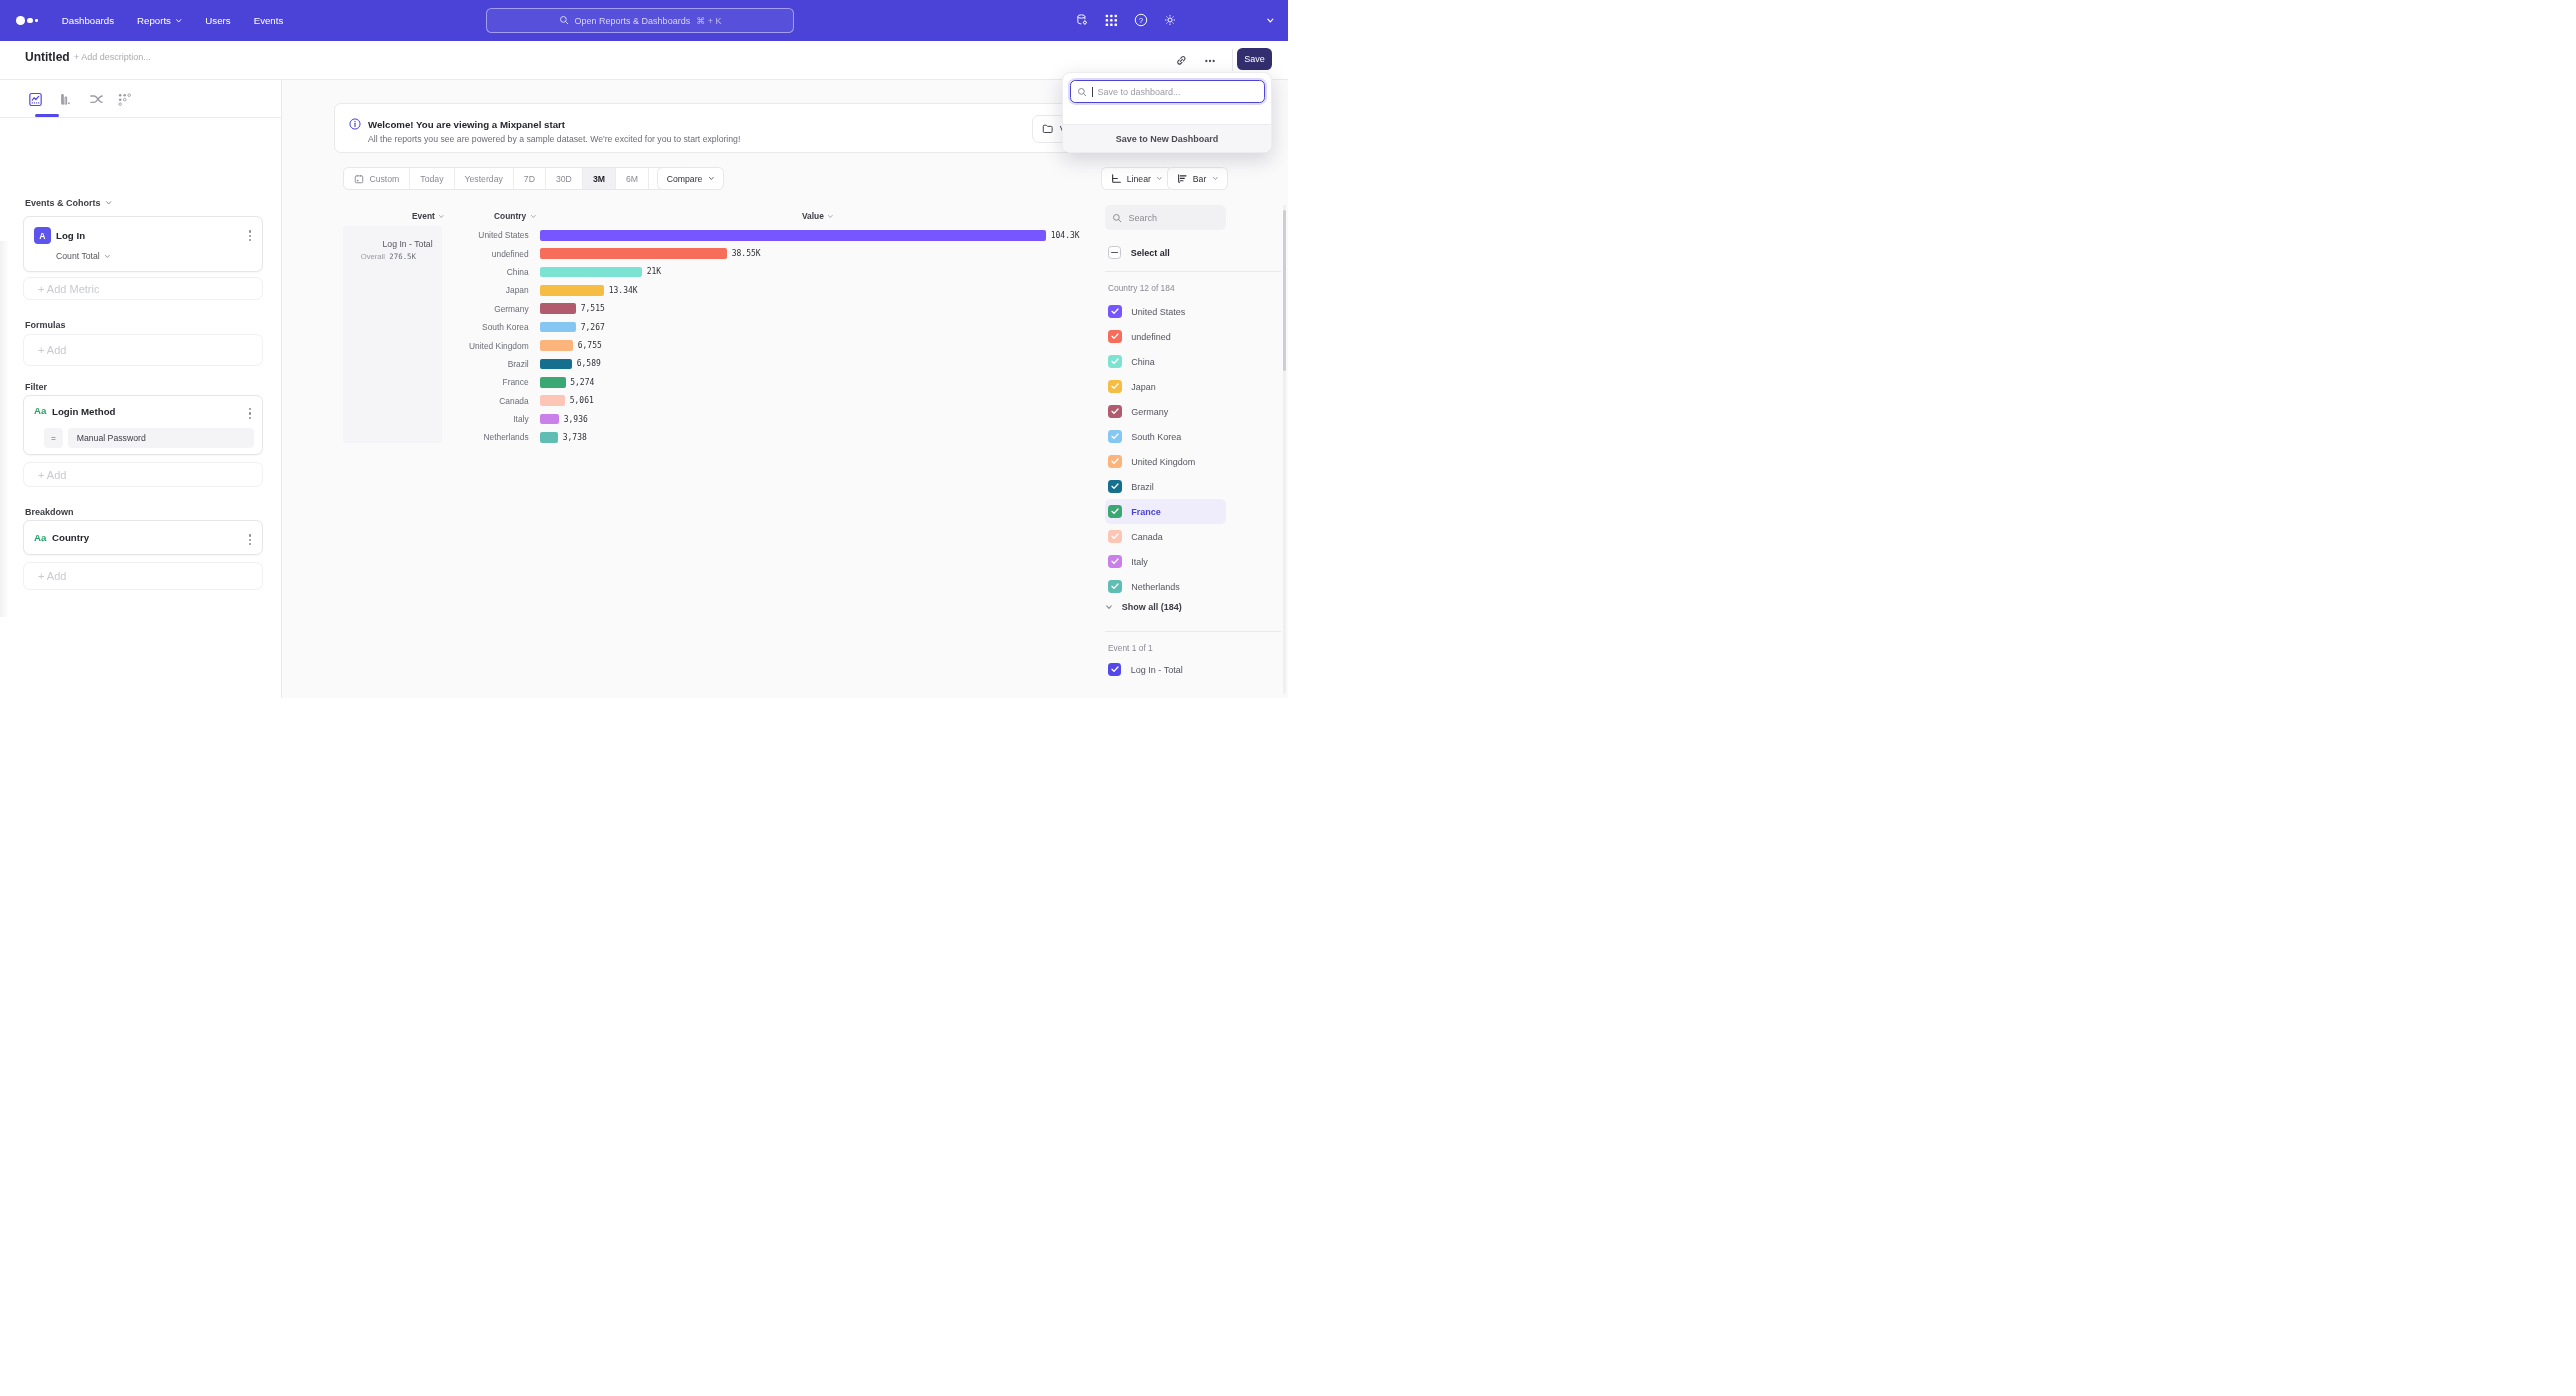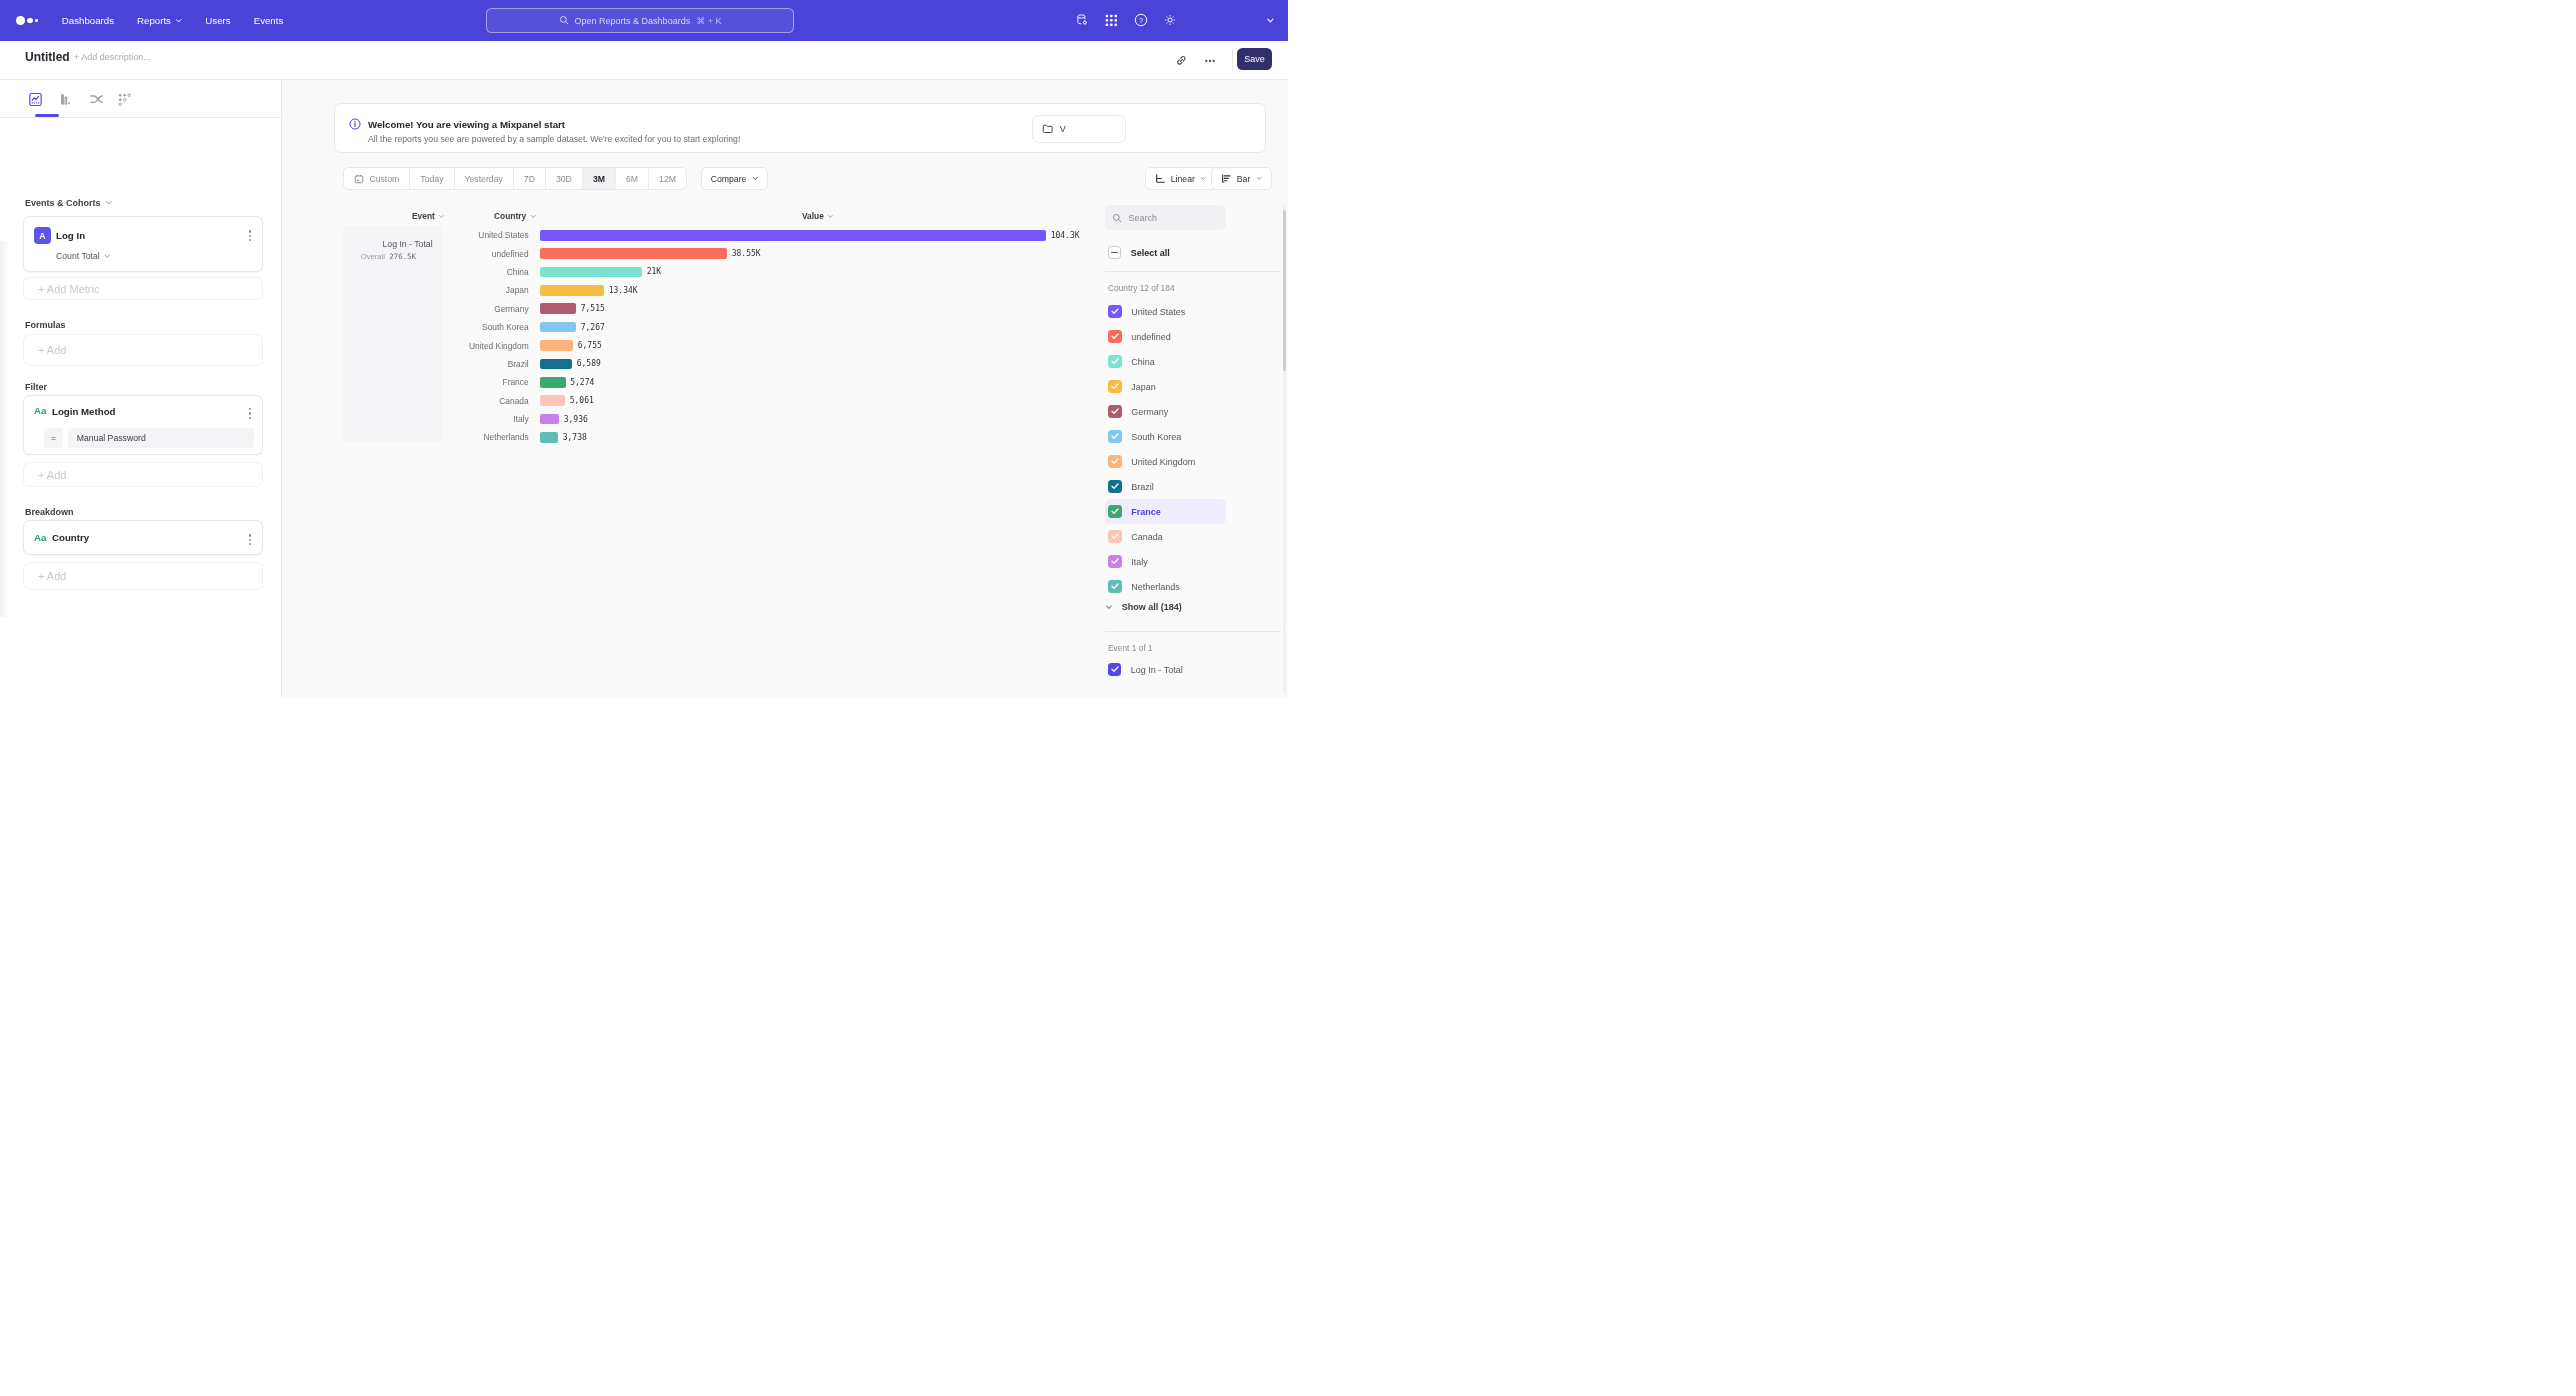--- a/index.html
+++ b/index.html
@@ -73,21 +73,21 @@
   .banner-btn { position:absolute; left:697px; top:11.4px; height:27.5px; width:94px; background:#fff; border:0.7px solid #e9e9ed;
     border-radius:6.7px; display:flex; align-items:center; gap:6px; padding:0 9.4px; font-size:9px; color:#3c3d44; cursor:pointer; }
 
   
   .ranges { left:343px; top:167px; height:23px; display:flex; background:#fff; border:0.7px solid #e7e7ea; border-radius:5.4px; overflow:hidden; }
   .seg { display:flex; align-items:center; justify-content:center; gap:5.4px; padding:0 10px; font-size:8.7px; color:#8a8b93;
     border-right:0.7px solid #ececef; cursor:pointer; white-space:nowrap; }
   .seg:last-child { border-right:none; }
   .seg.sel { background:#f1f1f3; color:#1f2026; font-weight:bold; }
   .btn { background:#fff; border:0.7px solid #e7e7ea; border-radius:5.4px; height:23px; display:flex; align-items:center;
-    justify-content:center; gap:5.4px; font-size:8.7px; color:#2f3037; cursor:pointer; padding:0 8.7px;margin-left:44px; }
+    justify-content:center; gap:5.4px; font-size:8.7px; color:#2f3037; cursor:pointer; padding:0 8.7px; }
 
   
   .col-hdr { font-size:8.4px; color:#3c3d44; font-weight:bold; display:flex; align-items:center; gap:3.4px; cursor:pointer; }
   .event-cell { left:343px; top:226px; width:99px; height:217px; background:#f5f5f7; border-radius:2px; }
   .event-name { position:absolute; right:9.4px; top:13.4px; font-size:8.7px; color:#55565e; }
   .event-overall { position:absolute; right:26px; top:26px; font-size:7.7px; color:#9a9ba3; }
   .event-overall b { color:#6b6d75; font-weight:normal; font-family:"DejaVu Sans Mono", monospace; font-size:7.4px; }
   .rows { left:441px; top:226px; width:839px; }
   .crow { height:18.4px; display:flex; align-items:center; }
   .crow .lbl { width:99px; text-align:right; padding-right:11.4px; font-size:8.4px; color:#6b6d75; flex:none; }
@@ -609,15 +609,26 @@
           <polyline points="1.5,5 4.5,8 10.5,1.5" stroke="#fff" stroke-width="2" fill="none" stroke-linecap="round" stroke-linejoin="round"></polyline>
         </svg>
     </span>
     <span style="font-size:9px; color:#55565e;">Log In - Total</span>
   </div>
 
   <div class="abs scrollbar">
       <span class="scroll-thumb"></span>
     </div>
 
+  <div class="abs popup">
+    <div class="popup-input">
+      <svg width="10" height="10" viewBox="0 0 16 16">
+          <circle cx="7" cy="7" r="4.6" fill="none" stroke="#8a8b93" stroke-width="1.6"></circle>
+          <line x1="10.4" y1="10.4" x2="14" y2="14" stroke="#8a8b93" stroke-width="1.6" stroke-linecap="round"></line>
+        </svg>
+      <span class="caret"></span>
+      <span class="ph">Save to dashboard...</span>
+    </div>
+    <div class="popup-footer">Save to New Dashboard</div>
+  </div>
 
 </div>
 
 
 </body></html>

